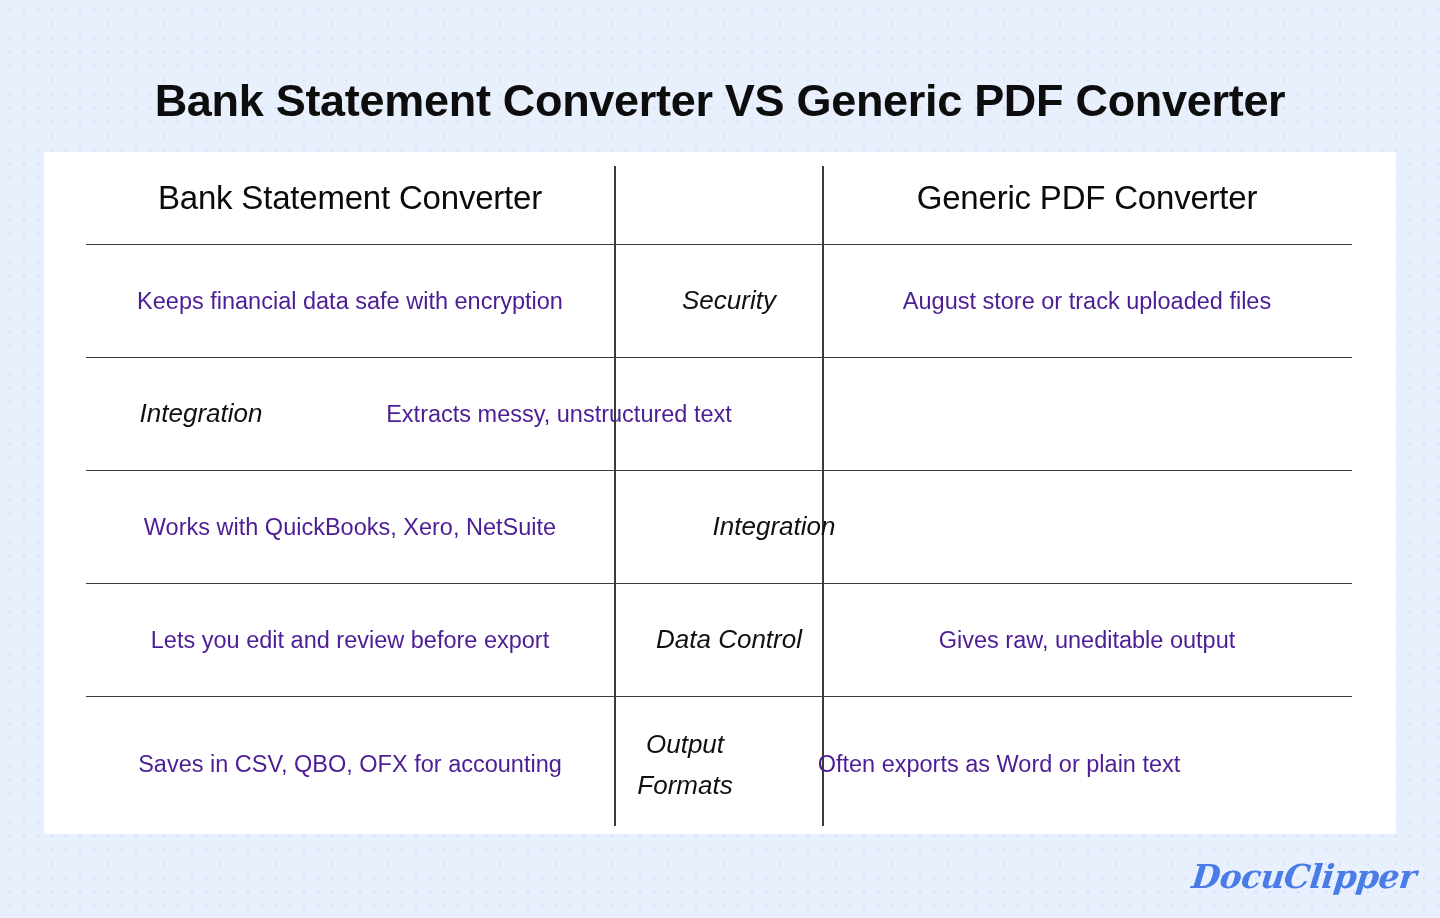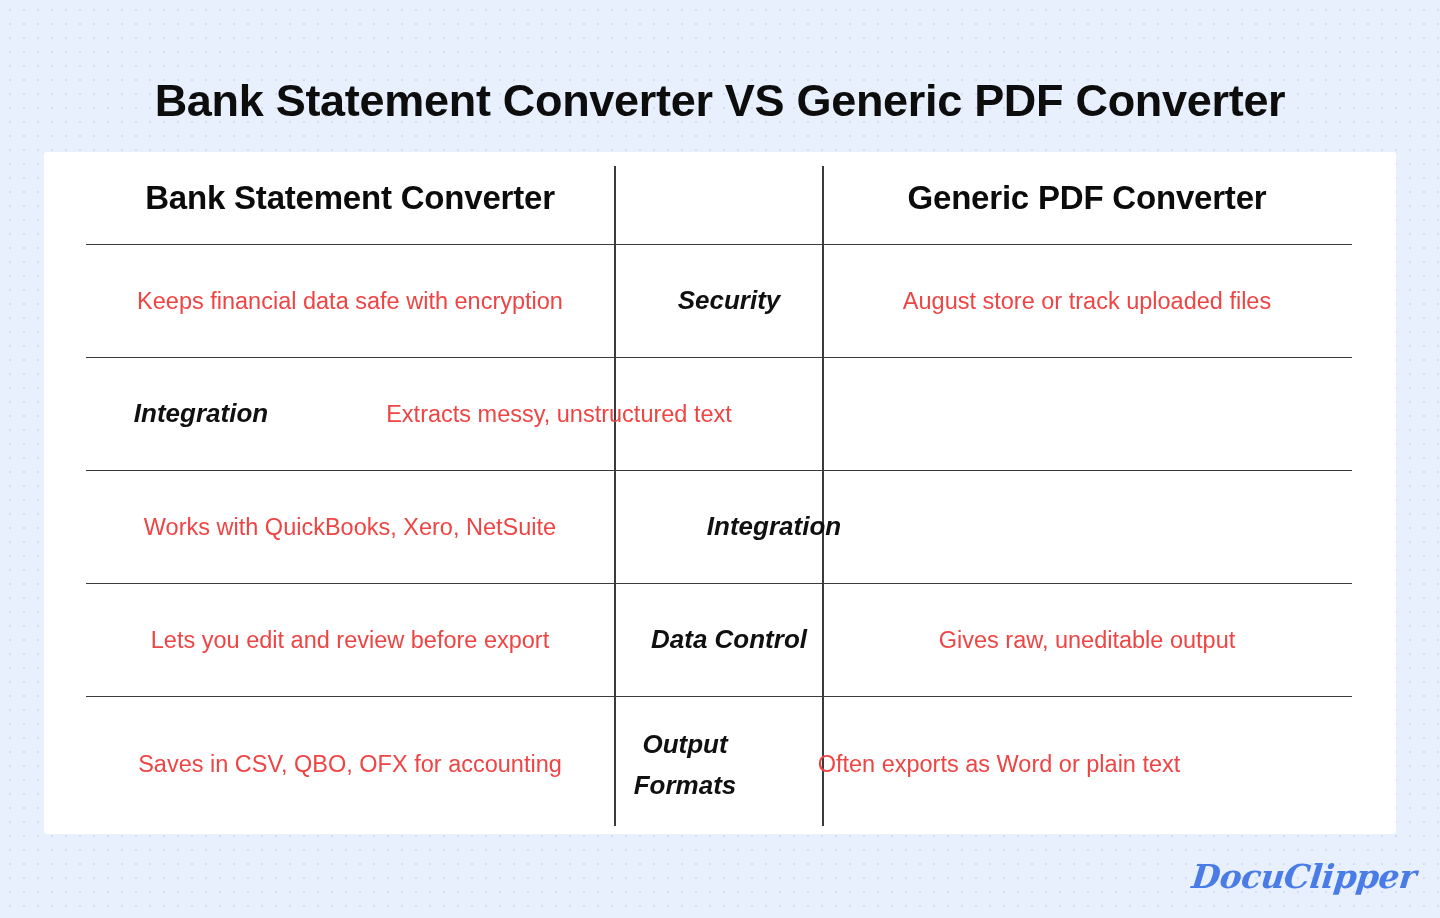--- a/index.html
+++ b/index.html
@@ -62,50 +62,50 @@
     border-bottom: 1.6px solid #3b3b3b;
   }
   .row.last { border-bottom: none; }
 
   .cell {
     display: flex;
     align-items: center;
     justify-content: center;
     text-align: center;
     padding: 6px 10px;
-    color: #ef4444;
+    color: #4c1d95;
   }
 
   .cell-left   { width: 528px; }
   .cell-mid    { width: 208px; }
   .cell-right  { width: 530px; }
 
   
   .row-head { height: 93px; }
   .row-head .cell {
     font-size: 33px;
-    font-weight: 700;
+    font-weight: 400;
     letter-spacing: -0.2px;
     color: #0b0b0b;
     white-space: nowrap;
   }
 
   
   .row-body { height: 113px; }
   .row-body .cell-left,
   .row-body .cell-right {
     font-size: 23.5px;
     font-weight: 400;
     line-height: 1.3;
     white-space: nowrap;
   }
   .row-body .cell-mid {
     font-size: 26px;
     font-style: italic;
-    font-weight: 700;
+    font-weight: 400;
     line-height: 1.45;
     color: #101010;
     padding-left: 32px;
   }
   .row-body.tall { height: 135px; }
 
   
   .vline {
     position: absolute;
     top: 14px;

